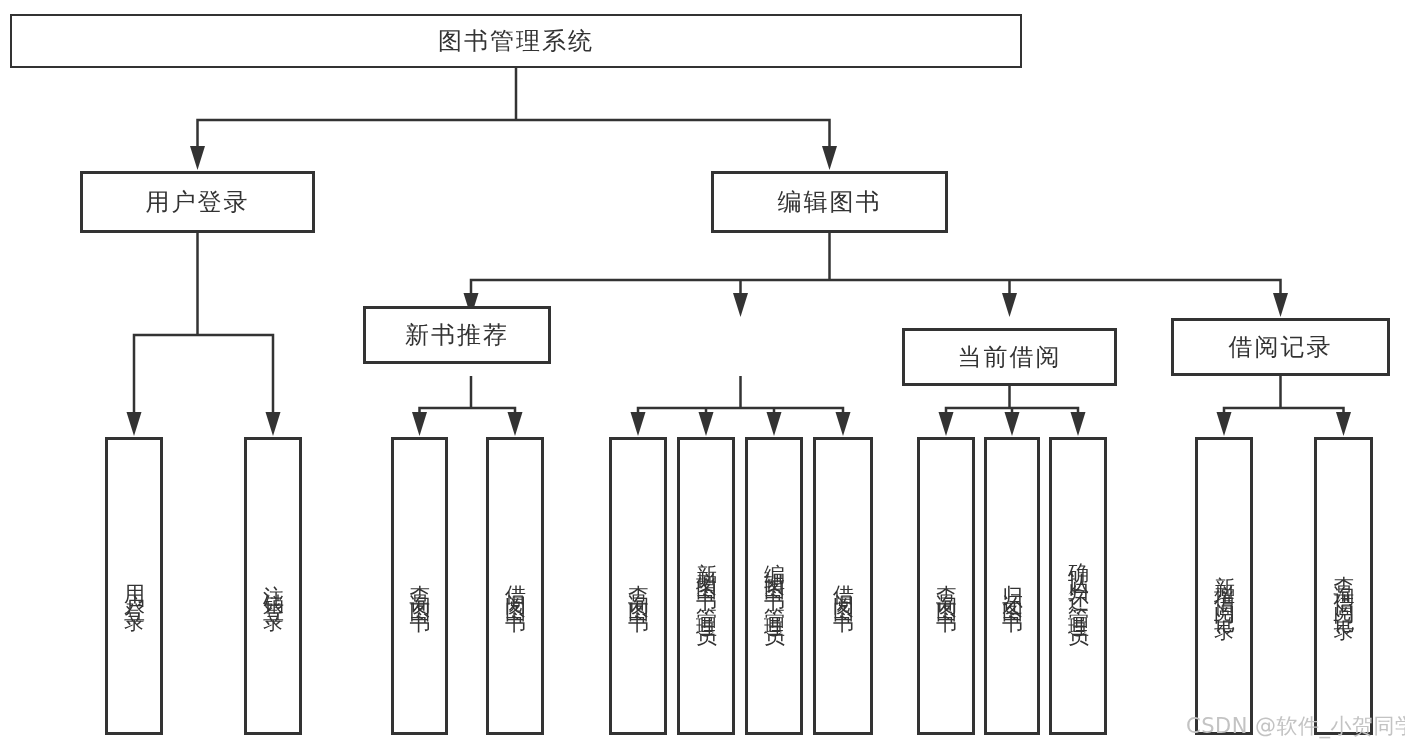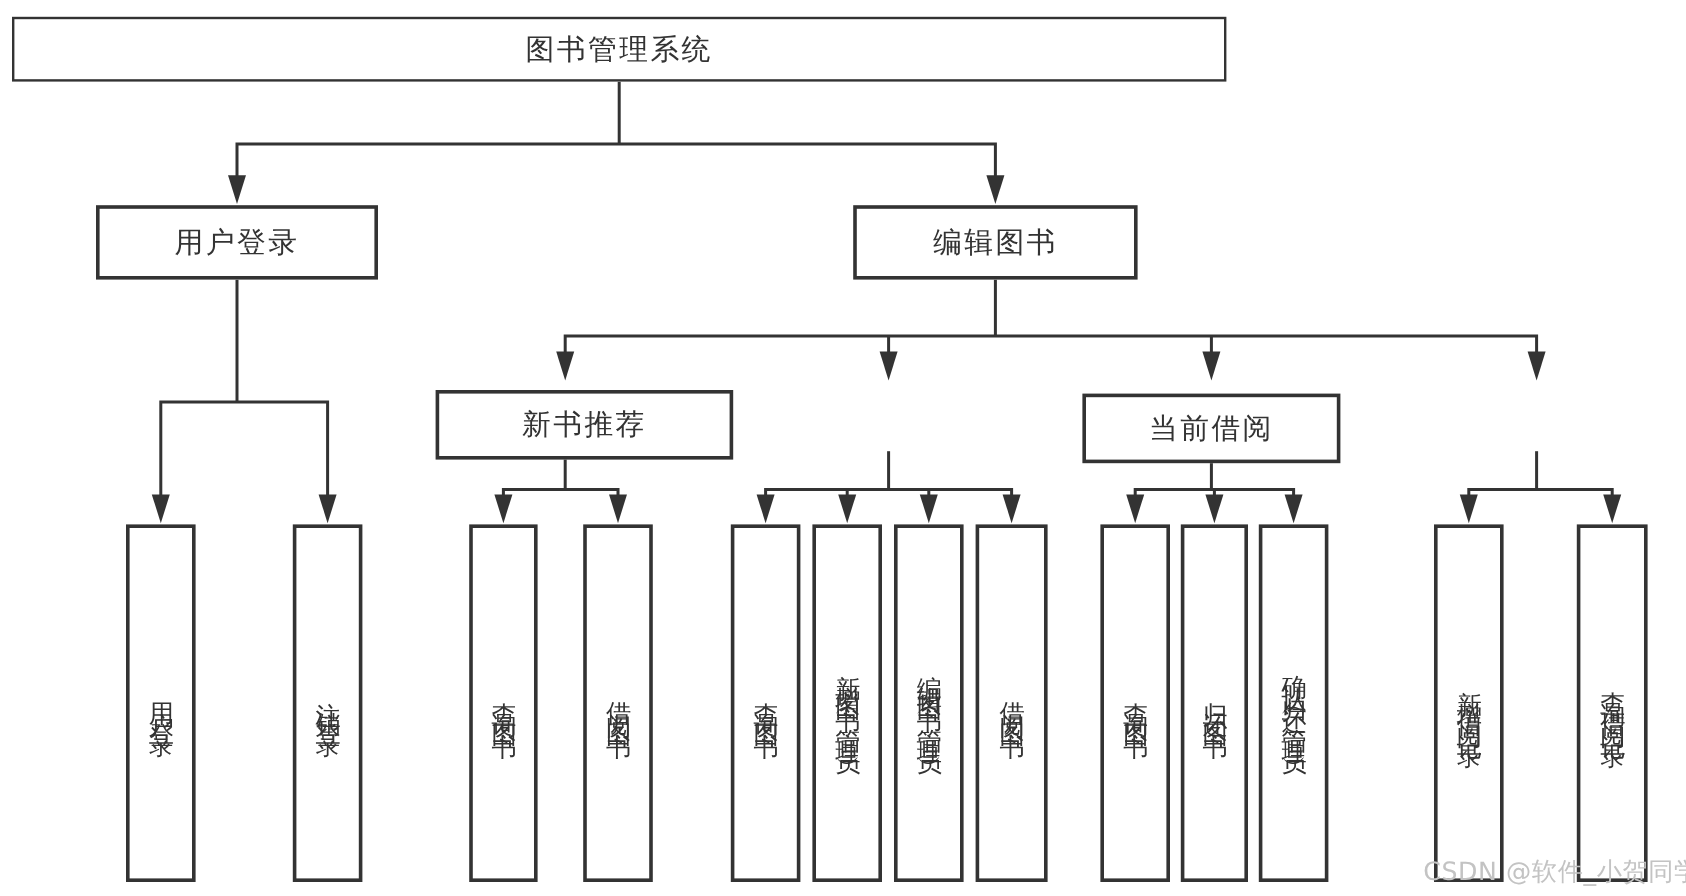--- a/index.html
+++ b/index.html
@@ -114,22 +114,23 @@
       <polygon points="1216.5,412 1231.5,412 1224,436"></polygon>
       <polygon points="1336,412 1351,412 1343.5,436"></polygon>
     </g>
   </svg>
 
   <div class="node h root-box" style="left:10px; top:14px; width:1012px; height:54px;">图书管理系统</div>
 
   <div class="node h" style="left:80px; top:171px; width:235px; height:62px;">用户登录</div>
   <div class="node h" style="left:711px; top:171px; width:237px; height:62px;">编辑图书</div>
 
-  <div class="node h" style="left:363px; top:325px; width:248px; height:58px;">新书推荐</div>
+  <div class="node h" style="left:363px; top:306px; width:188px; height:58px;">新书推荐</div>
   <div class="node h" style="left:902px; top:328px; width:215px; height:58px;">当前借阅</div>
+  <div class="node h" style="left:1171px; top:318px; width:219px; height:58px;">借阅记录</div>
 
   <div class="node v" style="left:105px; top:437px; width:58px; height:298px;">
     <span>用户登录</span>
   </div>
   <div class="node v" style="left:244px; top:437px; width:58px; height:298px;">
     <span>注销登录</span>
   </div>
 
   <div class="node v" style="left:391px; top:437px; width:57px; height:298px;">
     <span>查询图书</span>

